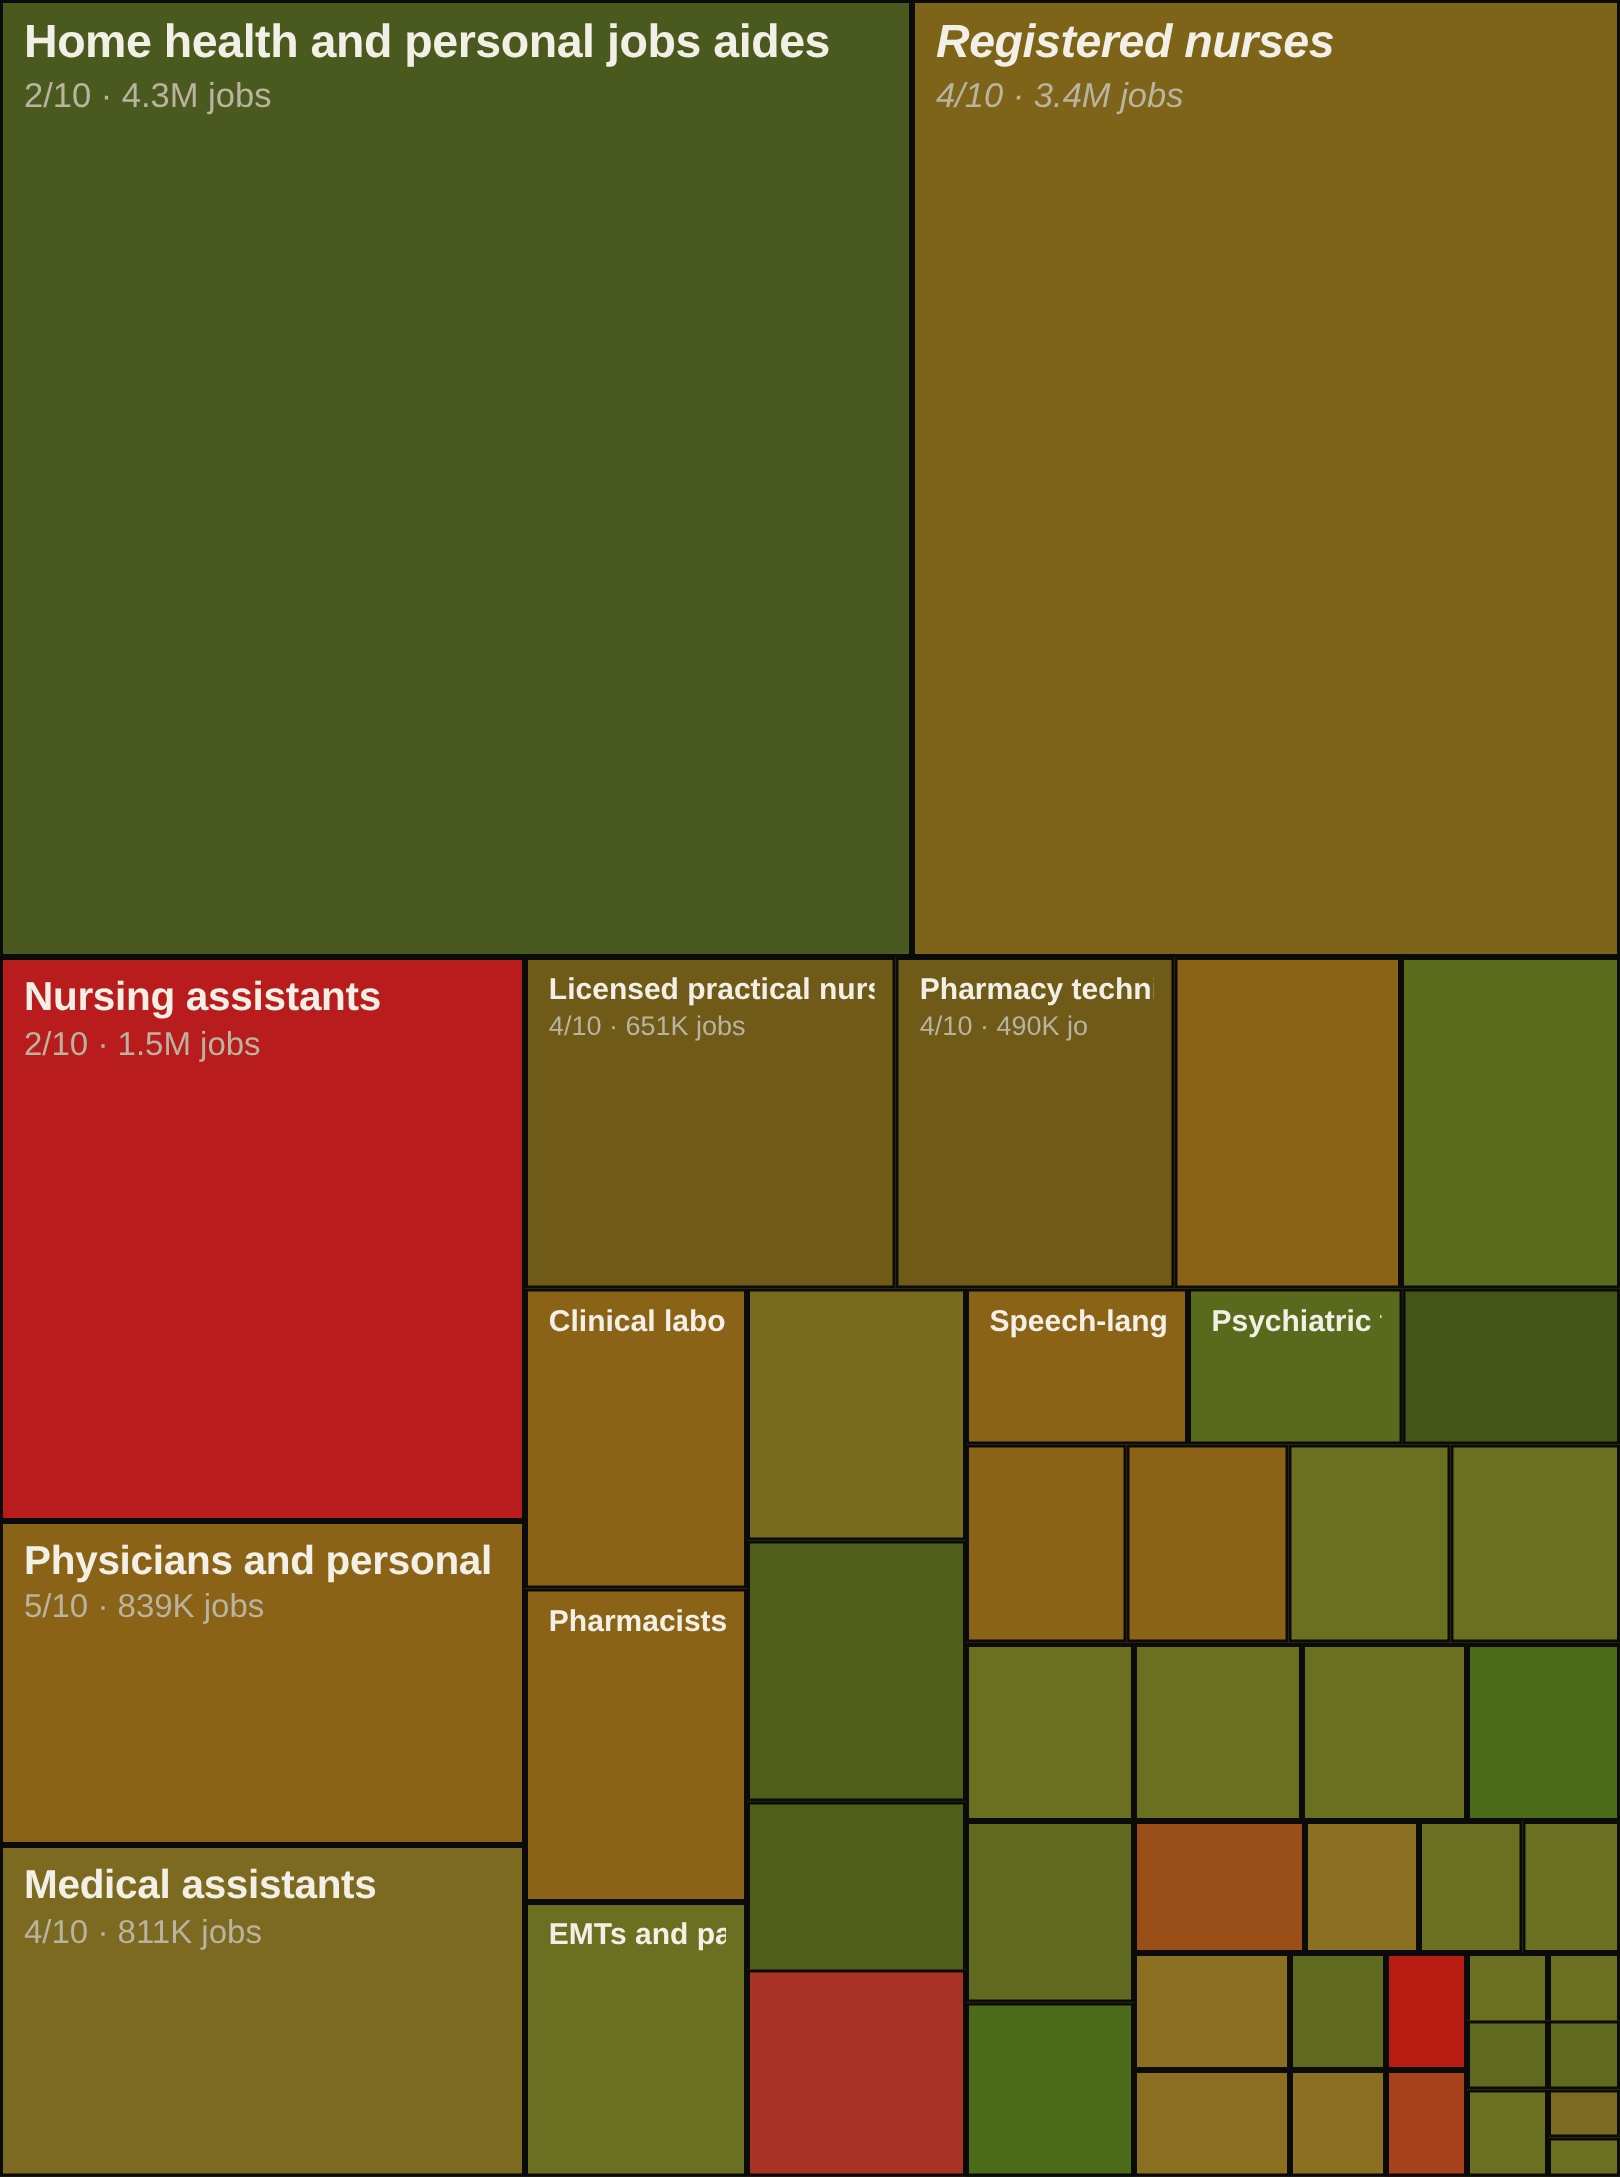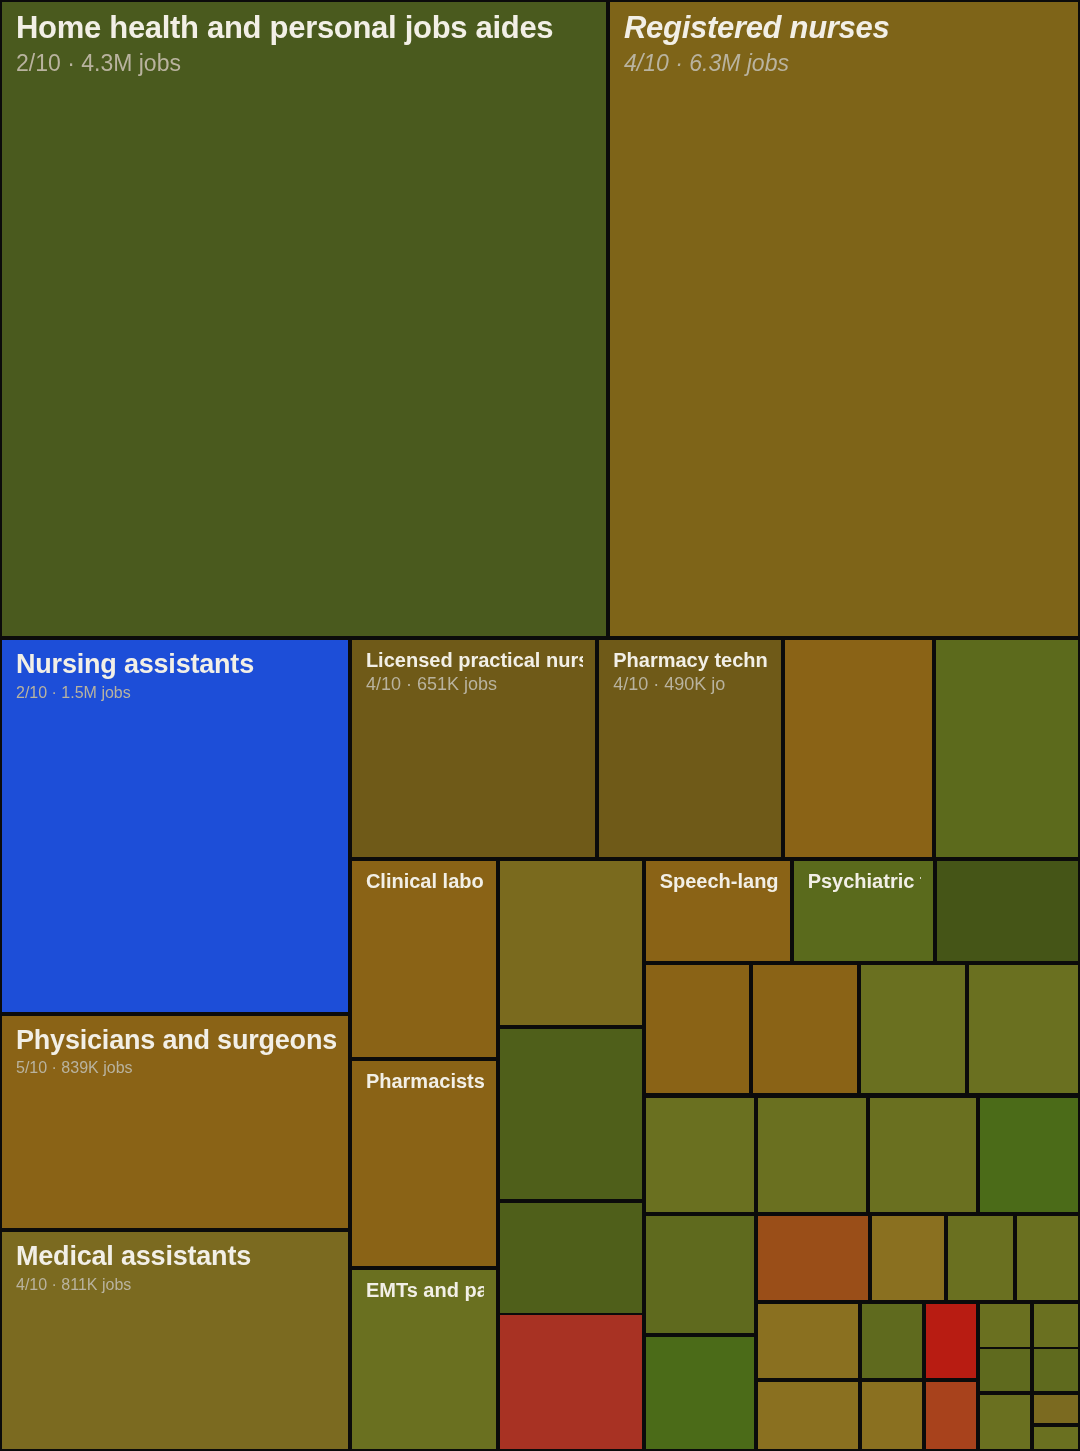--- a/index.html
+++ b/index.html
@@ -40,41 +40,41 @@
   .cell-sub {
     display: block;
     color: #b9b39f;
     line-height: 1.2;
     white-space: nowrap;
     overflow: hidden;
   }
   .size-xl .cell-label { font-size: 31px; font-weight: 700; letter-spacing: -0.3px; }
   .size-xl .cell-sub   { font-size: 23px; font-weight: 400; margin-top: 4px; }
   .size-lg .cell-label { font-size: 27px; font-weight: 700; letter-spacing: -0.2px; }
-  .size-lg .cell-sub   { font-size: 16px; font-weight: 400; margin-top: 3px; }
+  .size-lg .cell-sub   { font-size: 22px; font-weight: 400; margin-top: 3px; }
   .size-md .cell-label { font-size: 20px; font-weight: 700; }
   .size-md .cell-sub   { font-size: 18px; font-weight: 400; margin-top: 2px; }
 </style>
 </head>
 <body>
 
 <div id="treemap">
     <div class="cell size-xl" style="left: 0px; top: 0px; width: 608.04px; height: 638.44px; background: rgb(74, 90, 30);">
       <div class="cell-inner">
         <span class="cell-label">Home health and personal jobs aides</span>
         <span class="cell-sub">2/10 · 4.3M jobs</span>
       </div>
     </div>
     <div class="cell size-xl" style="left: 608.04px; top: 0px; width: 471.96px; height: 638.44px; background: rgb(126, 100, 24); font-style: italic;">
       <div class="cell-inner">
         <span class="cell-label">Registered nurses</span>
-        <span class="cell-sub">4/10 · 6.3M jobs</span>
+        <span class="cell-sub">4/10 · 3.4M jobs</span>
       </div>
     </div>
-    <div class="cell size-lg" style="left: 0px; top: 638.44px; width: 349.92px; height: 375.809px; background: #1d4ed8;">
+    <div class="cell size-lg" style="left: 0px; top: 638.44px; width: 349.92px; height: 375.809px; background: #b91c1c;">
       <div class="cell-inner">
         <span class="cell-label">Nursing assistants</span>
         <span class="cell-sub">2/10 · 1.5M jobs</span>
       </div>
     </div>
     <div class="cell size-md" style="left: 349.92px; top: 638.44px; width: 247.32px; height: 220.552px; background: rgb(111, 90, 24);">
       <div class="cell-inner">
         <span class="cell-label">Licensed practical nurses</span>
         <span class="cell-sub">4/10 · 651K jobs</span>
       </div>
@@ -103,21 +103,21 @@
         <span class="cell-label">Psychiatric technicians</span>
       </div>
     </div>
     <div class="cell size-none" style="left: 935.28px; top: 858.992px; width: 144.72px; height: 104.472px; background: rgb(69, 85, 23);"></div>
     <div class="cell size-none" style="left: 643.68px; top: 963.464px; width: 106.92px; height: 132.041px; background: rgb(138, 99, 22);"></div>
     <div class="cell size-none" style="left: 750.6px; top: 963.464px; width: 108px; height: 132.041px; background: rgb(138, 99, 22);"></div>
     <div class="cell size-none" style="left: 858.6px; top: 963.464px; width: 108px; height: 132.041px; background: rgb(106, 112, 32);"></div>
     <div class="cell size-none" style="left: 966.6px; top: 963.464px; width: 113.4px; height: 132.041px; background: rgb(106, 112, 32);"></div>
     <div class="cell size-lg" style="left: 0px; top: 1014.25px; width: 349.92px; height: 216.199px; background: rgb(138, 99, 22);">
       <div class="cell-inner">
-        <span class="cell-label">Physicians and surgeons</span>
+        <span class="cell-label">Physicians and personal</span>
         <span class="cell-sub">5/10 · 839K jobs</span>
       </div>
     </div>
     <div class="cell size-md" style="left: 349.92px; top: 1059.23px; width: 147.96px; height: 208.944px; background: rgb(138, 99, 22);">
       <div class="cell-inner">
         <span class="cell-label">Pharmacists</span>
       </div>
     </div>
     <div class="cell size-none" style="left: 497.88px; top: 1027.31px; width: 145.8px; height: 174.12px; background: rgb(79, 95, 26);"></div>
     <div class="cell size-none" style="left: 643.68px; top: 1095.51px; width: 112.32px; height: 118.982px; background: rgb(106, 112, 32);"></div>

